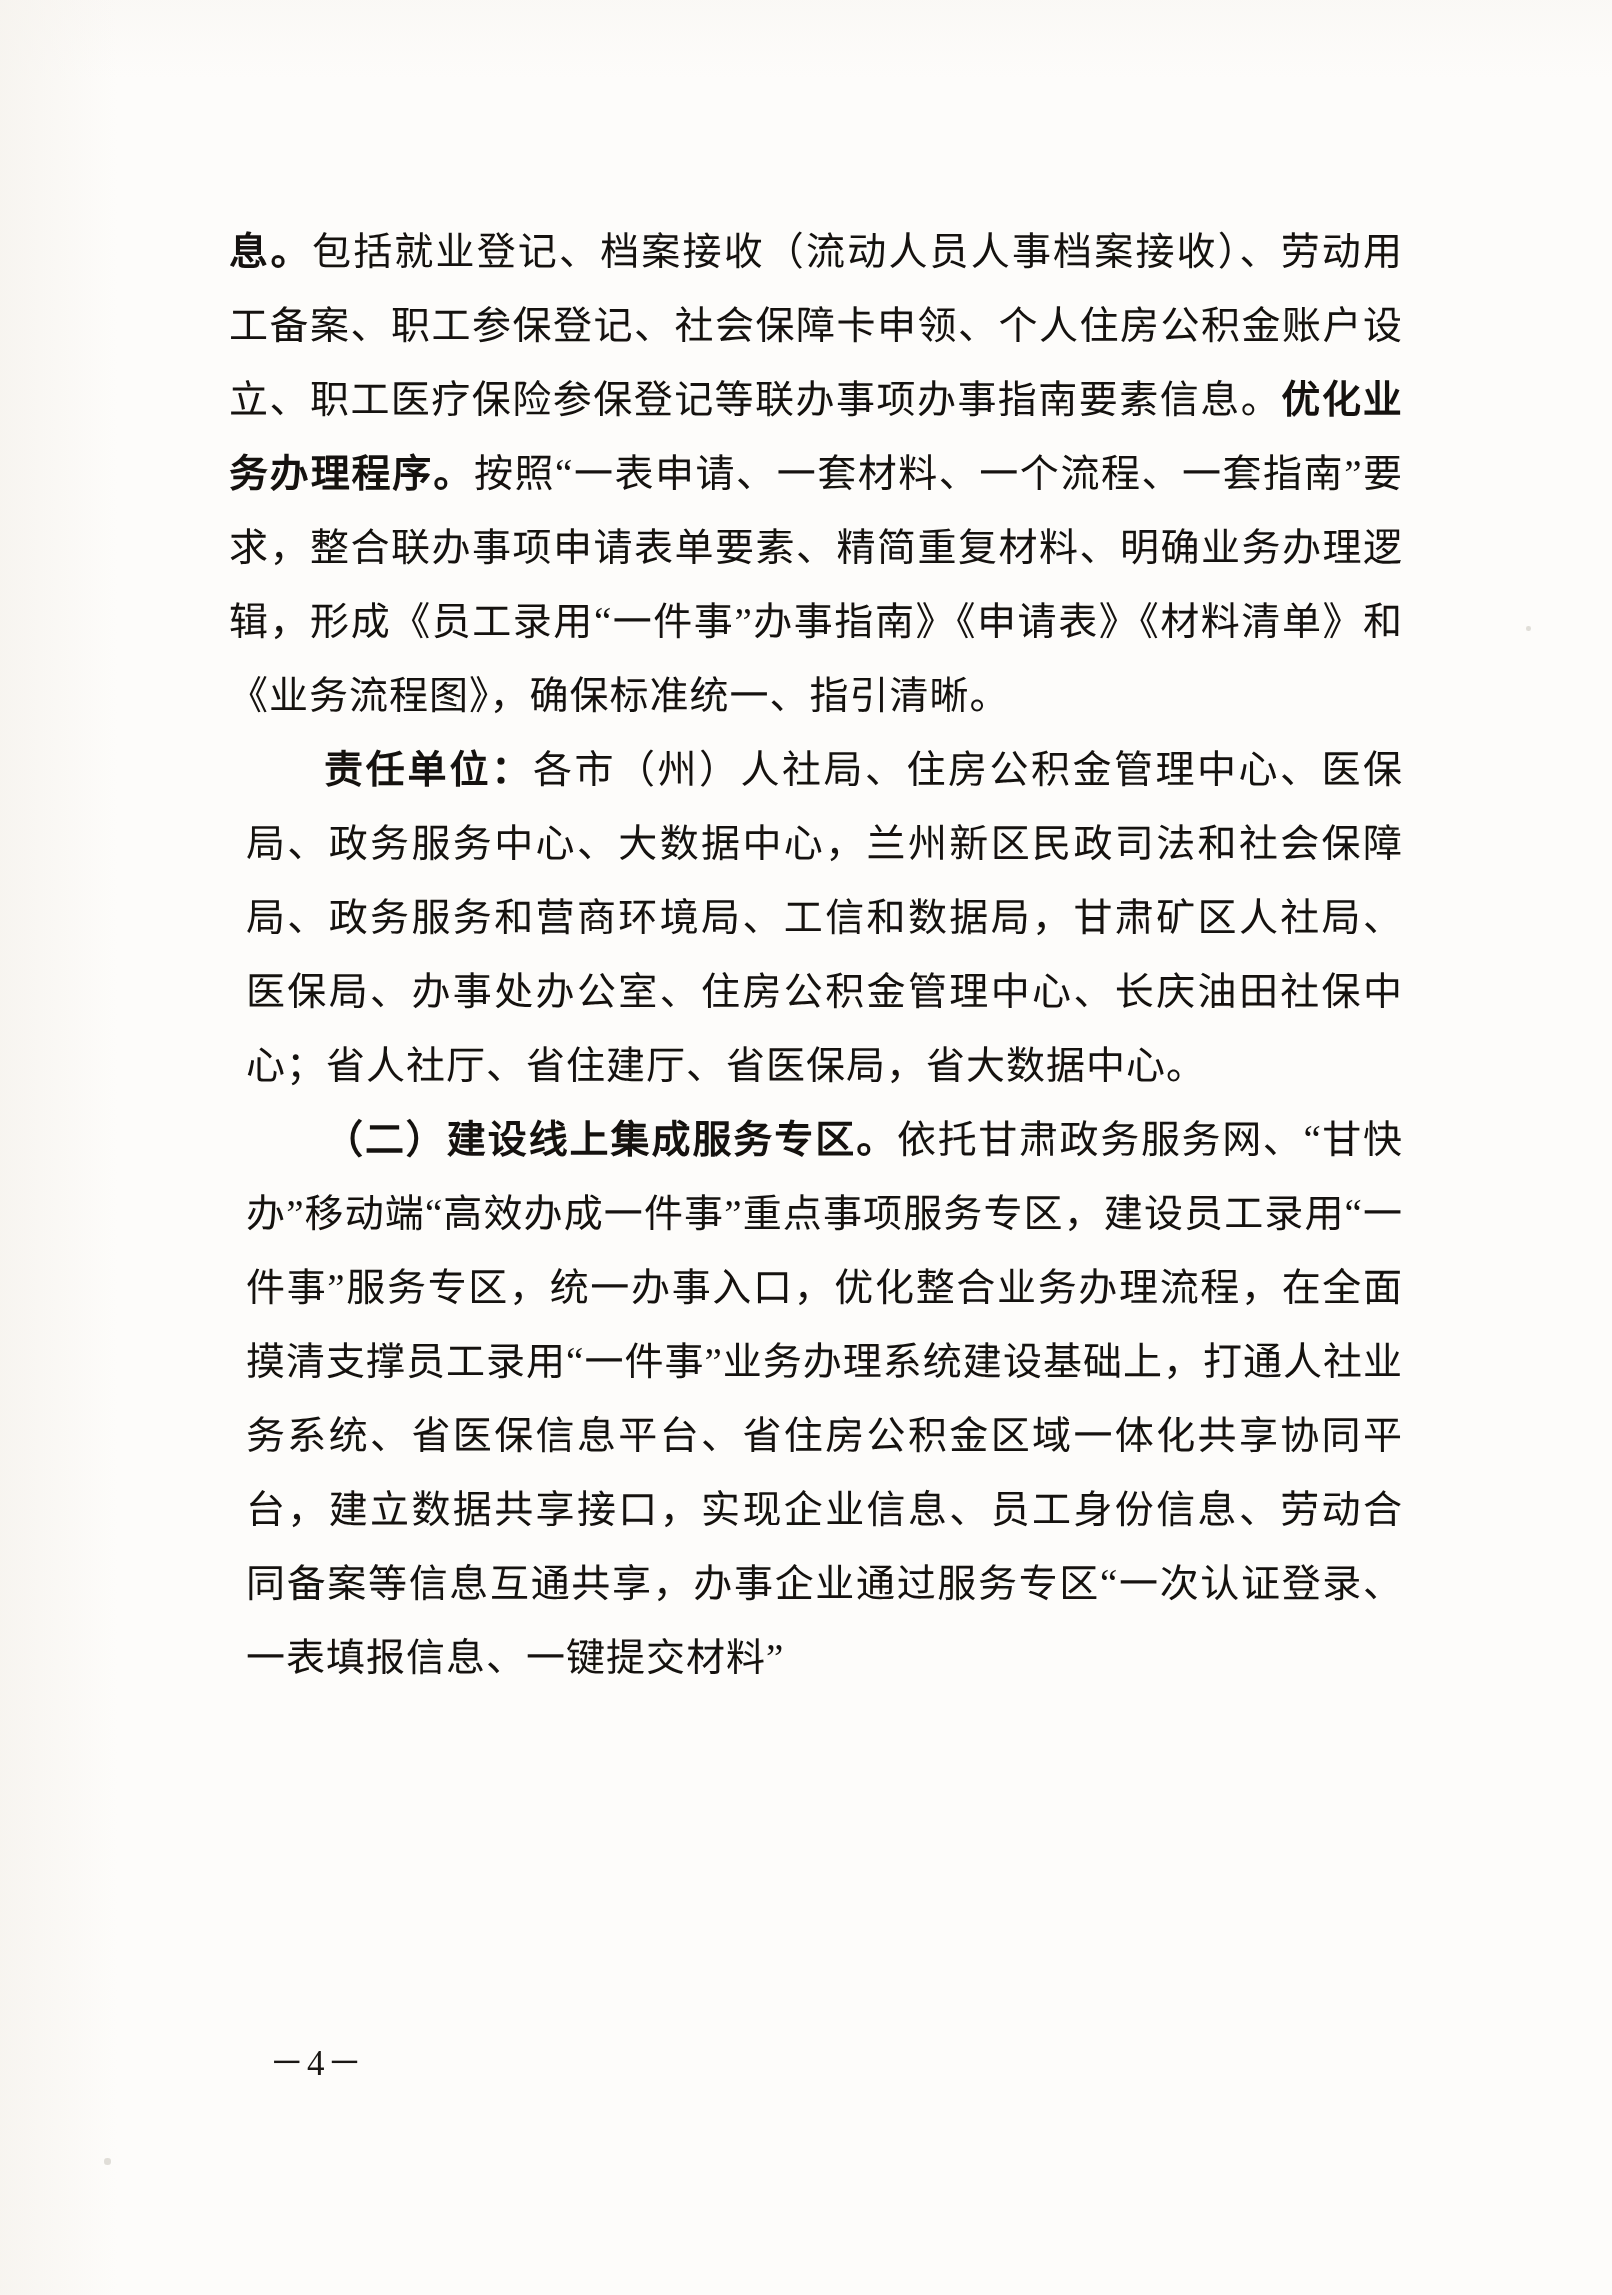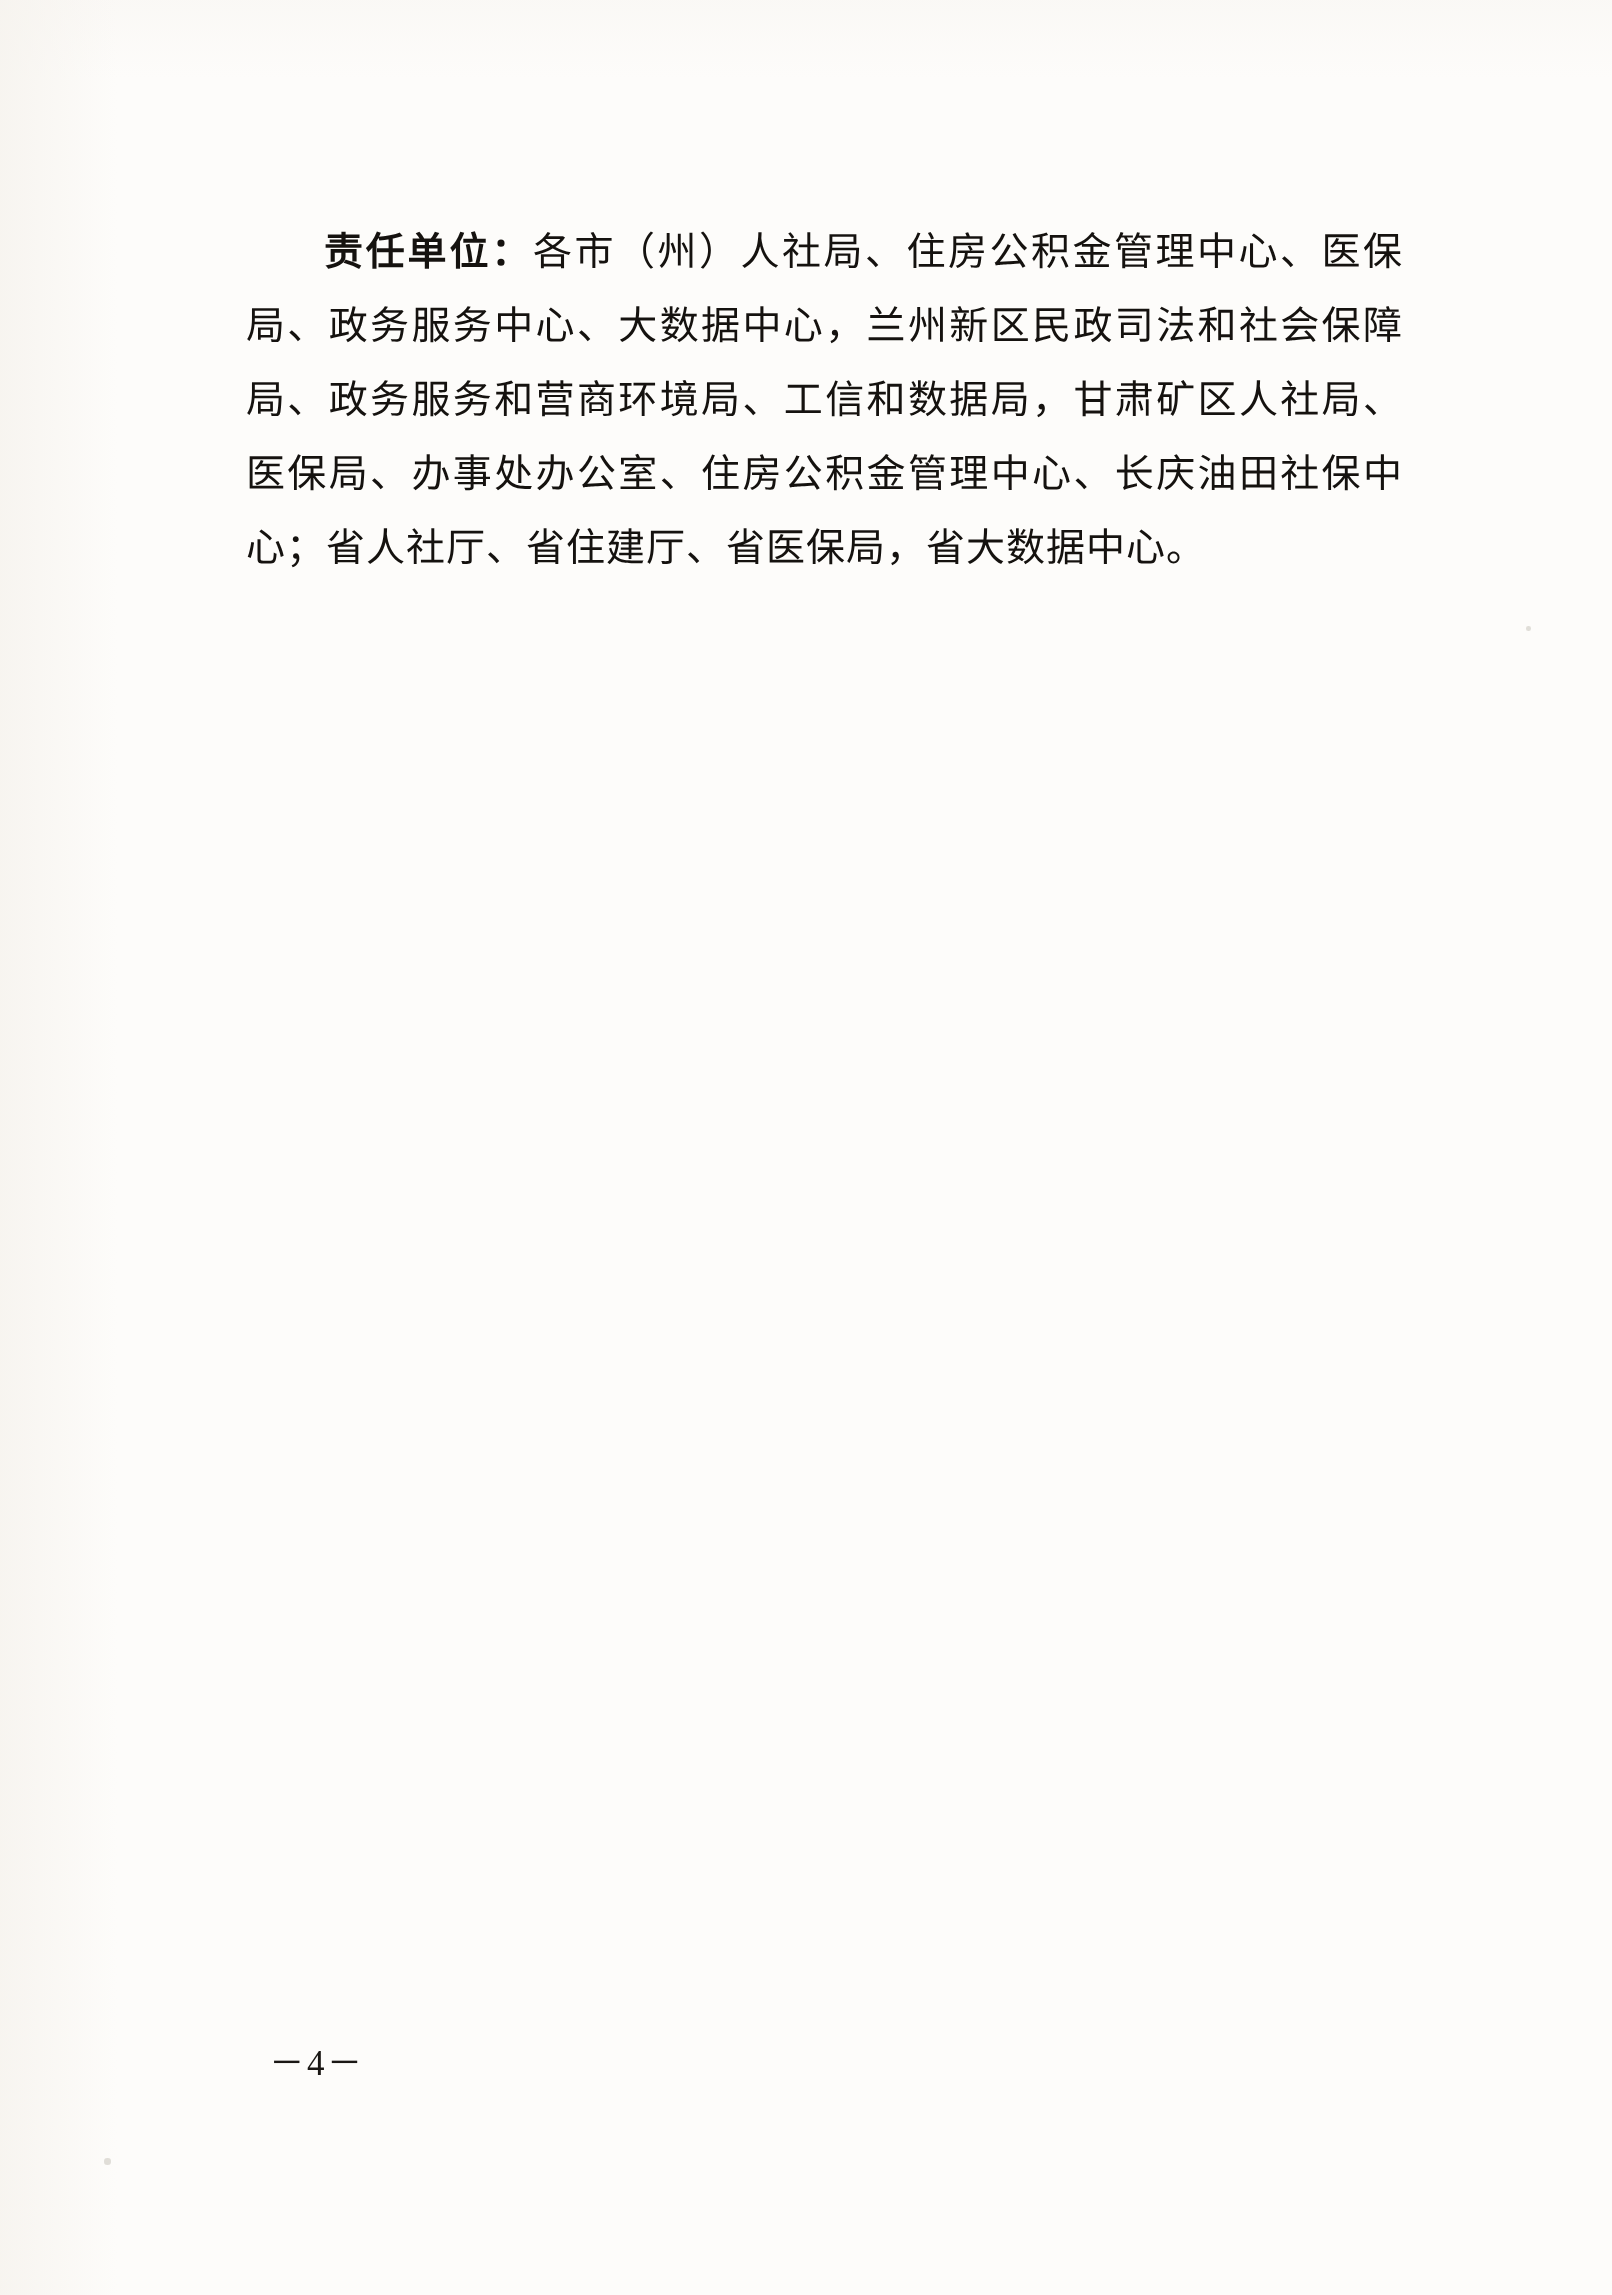--- a/index.html
+++ b/index.html
@@ -75,20 +75,22 @@
 </head>
 <body>
 
 <div class="page">
   <div class="paper-tint"></div>
 
   <div class="speck" style="left:104px; top:2158px; width:6.5px; height:6.5px;"></div>
   <div class="speck" style="left:1526px; top:626px; width:4.6px; height:4.6px;"></div>
 
   <div class="content">
+    <p class="body" id="para-1"><span class="b">息。</span><span>包括就业登记、档案接收（流动人员人事档案接收）、劳动用工备案、职工参保登记、社会保障卡申领、个人住房公积金账户设立、职工医疗保险参保登记等联办事项办事指南要素信息。</span><span class="b">优化业务办理程序。</span><span>按照“一表申请、一套材料、一个流程、一套指南”要求，整合联办事项申请表单要素、精简重复材料、明确业务办理逻辑，形成《员工录用“一件事”办事指南》《申请表》《材料清单》和《业务流程图》，确保标准统一、指引清晰。</span></p>
     <p class="body indent" id="para-2"><span class="b">责任单位：</span><span>各市（州）人社局、住房公积金管理中心、医保局、政务服务中心、大数据中心，兰州新区民政司法和社会保障局、政务服务和营商环境局、工信和数据局，甘肃矿区人社局、医保局、办事处办公室、住房公积金管理中心、长庆油田社保中心；省人社厅、省住建厅、省医保局，省大数据中心。</span></p>
+    <p class="body indent" id="para-4"><span class="b">（二）建设线上集成服务专区。</span><span>依托甘肃政务服务网、“甘快办”移动端“高效办成一件事”重点事项服务专区，建设员工录用“一件事”服务专区，统一办事入口，优化整合业务办理流程，在全面摸清支撑员工录用“一件事”业务办理系统建设基础上，打通人社业务系统、省医保信息平台、省住房公积金区域一体化共享协同平台，建立数据共享接口，实现企业信息、员工身份信息、劳动合同备案等信息互通共享，办事企业通过服务专区“一次认证登录、一表填报信息、一键提交材料”</span></p>
   </div>
 
   <div class="page-number">
     <span class="pn-inner">－4－</span>
   </div>
 </div>
 
 
 </body></html>

